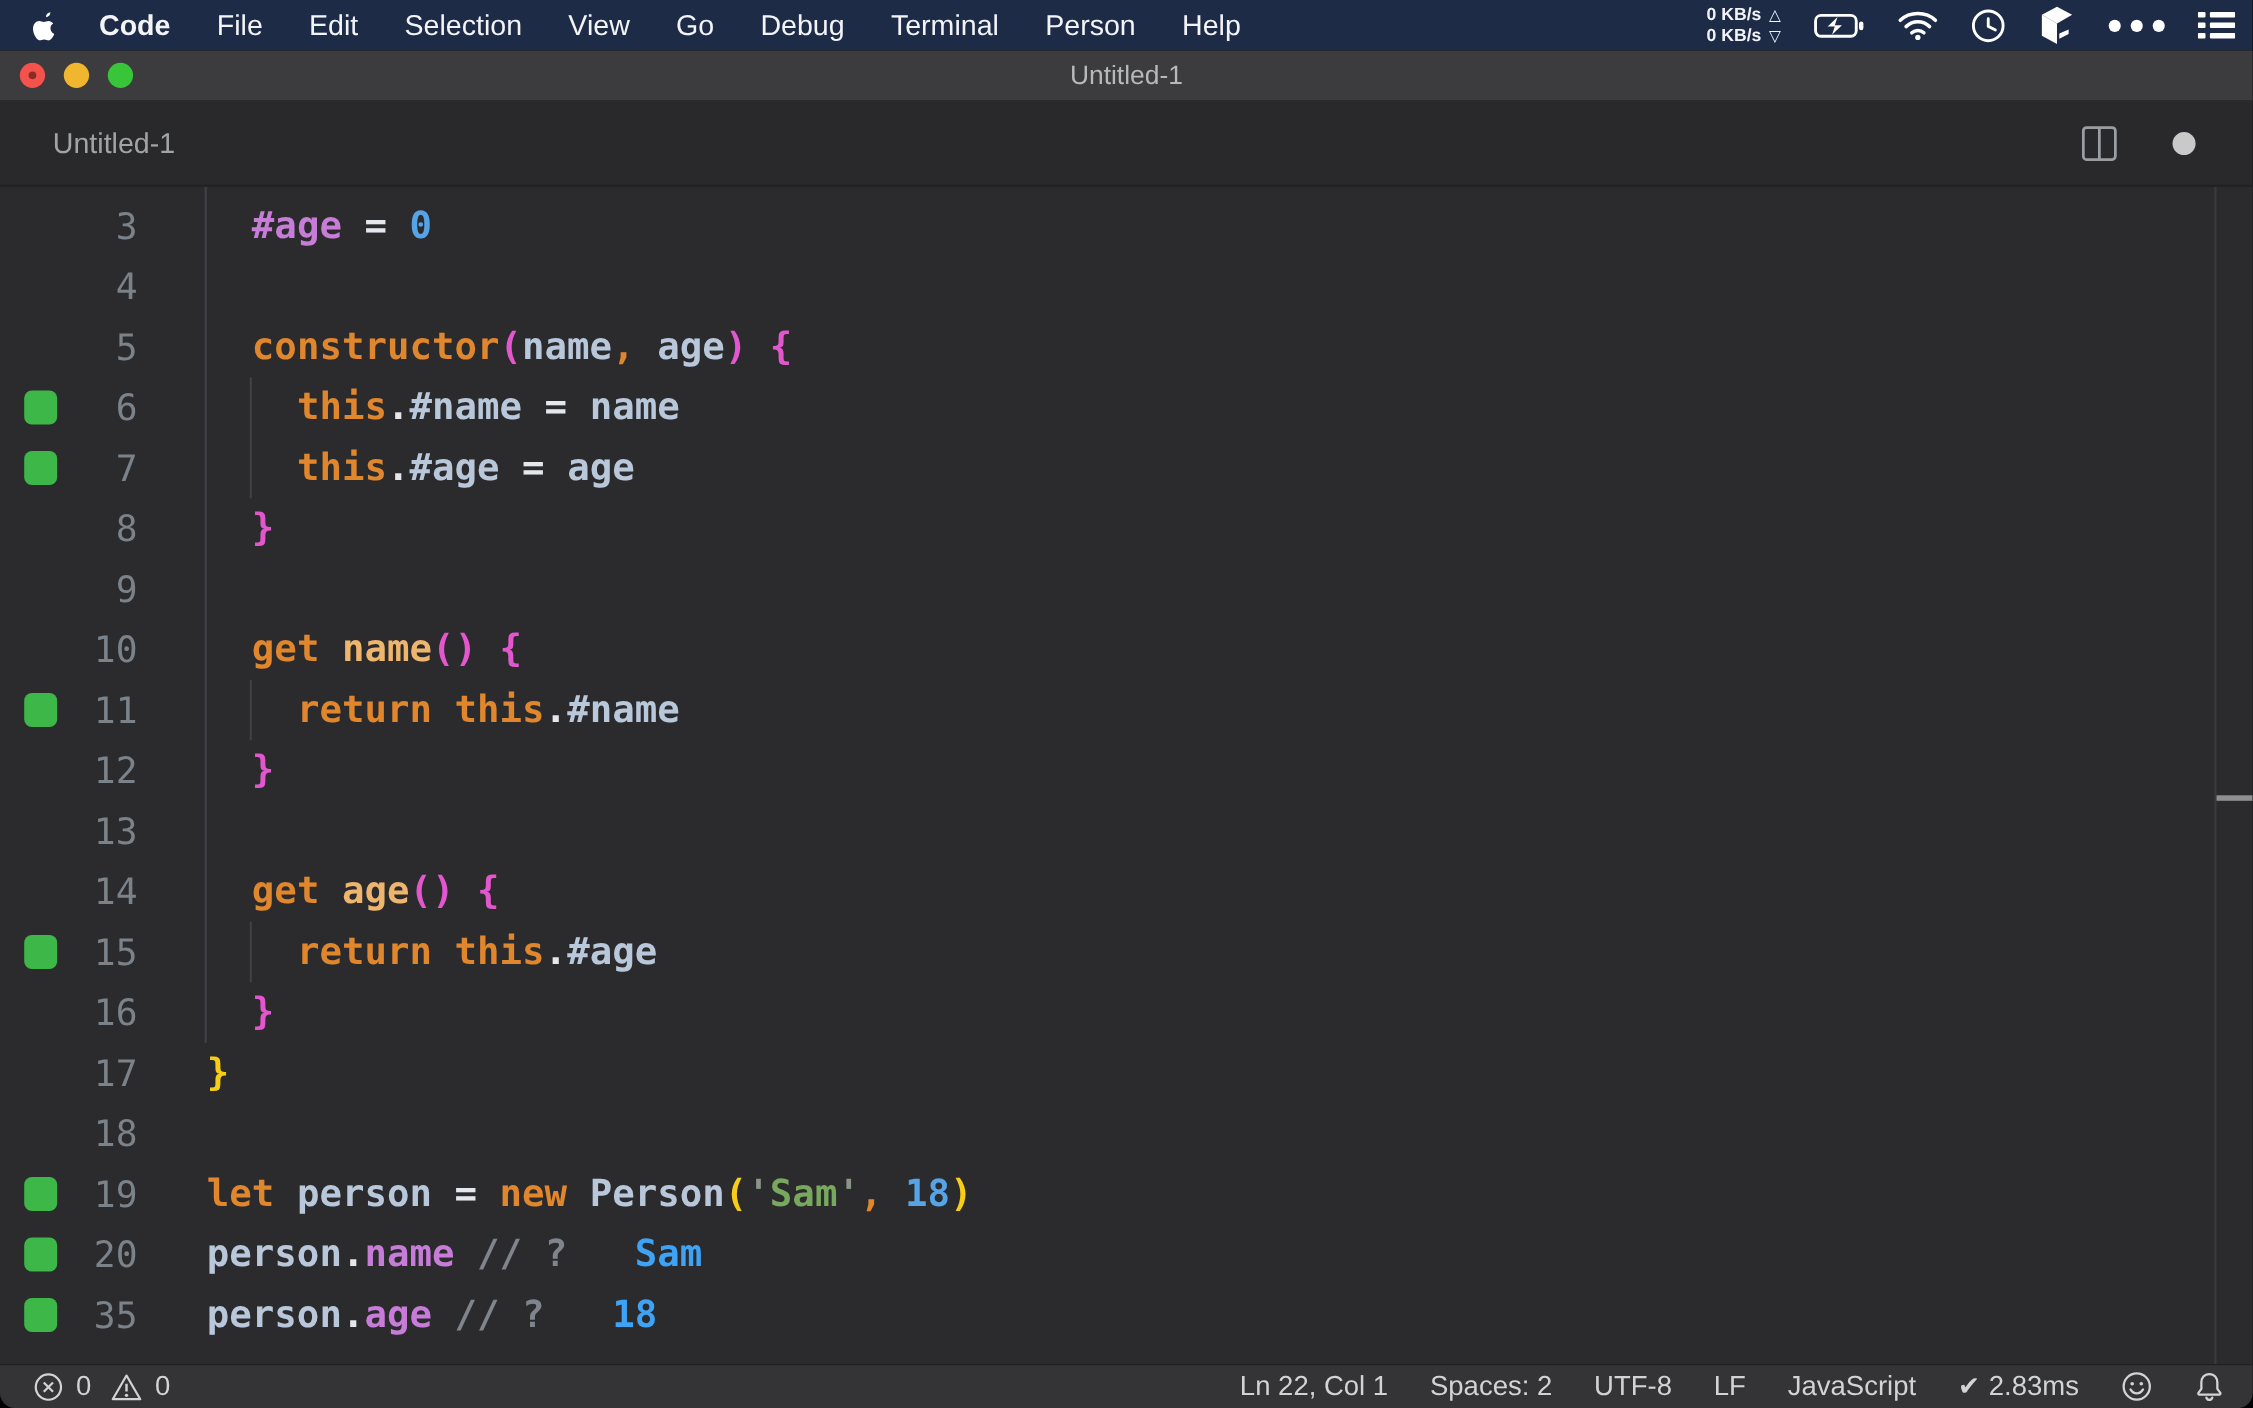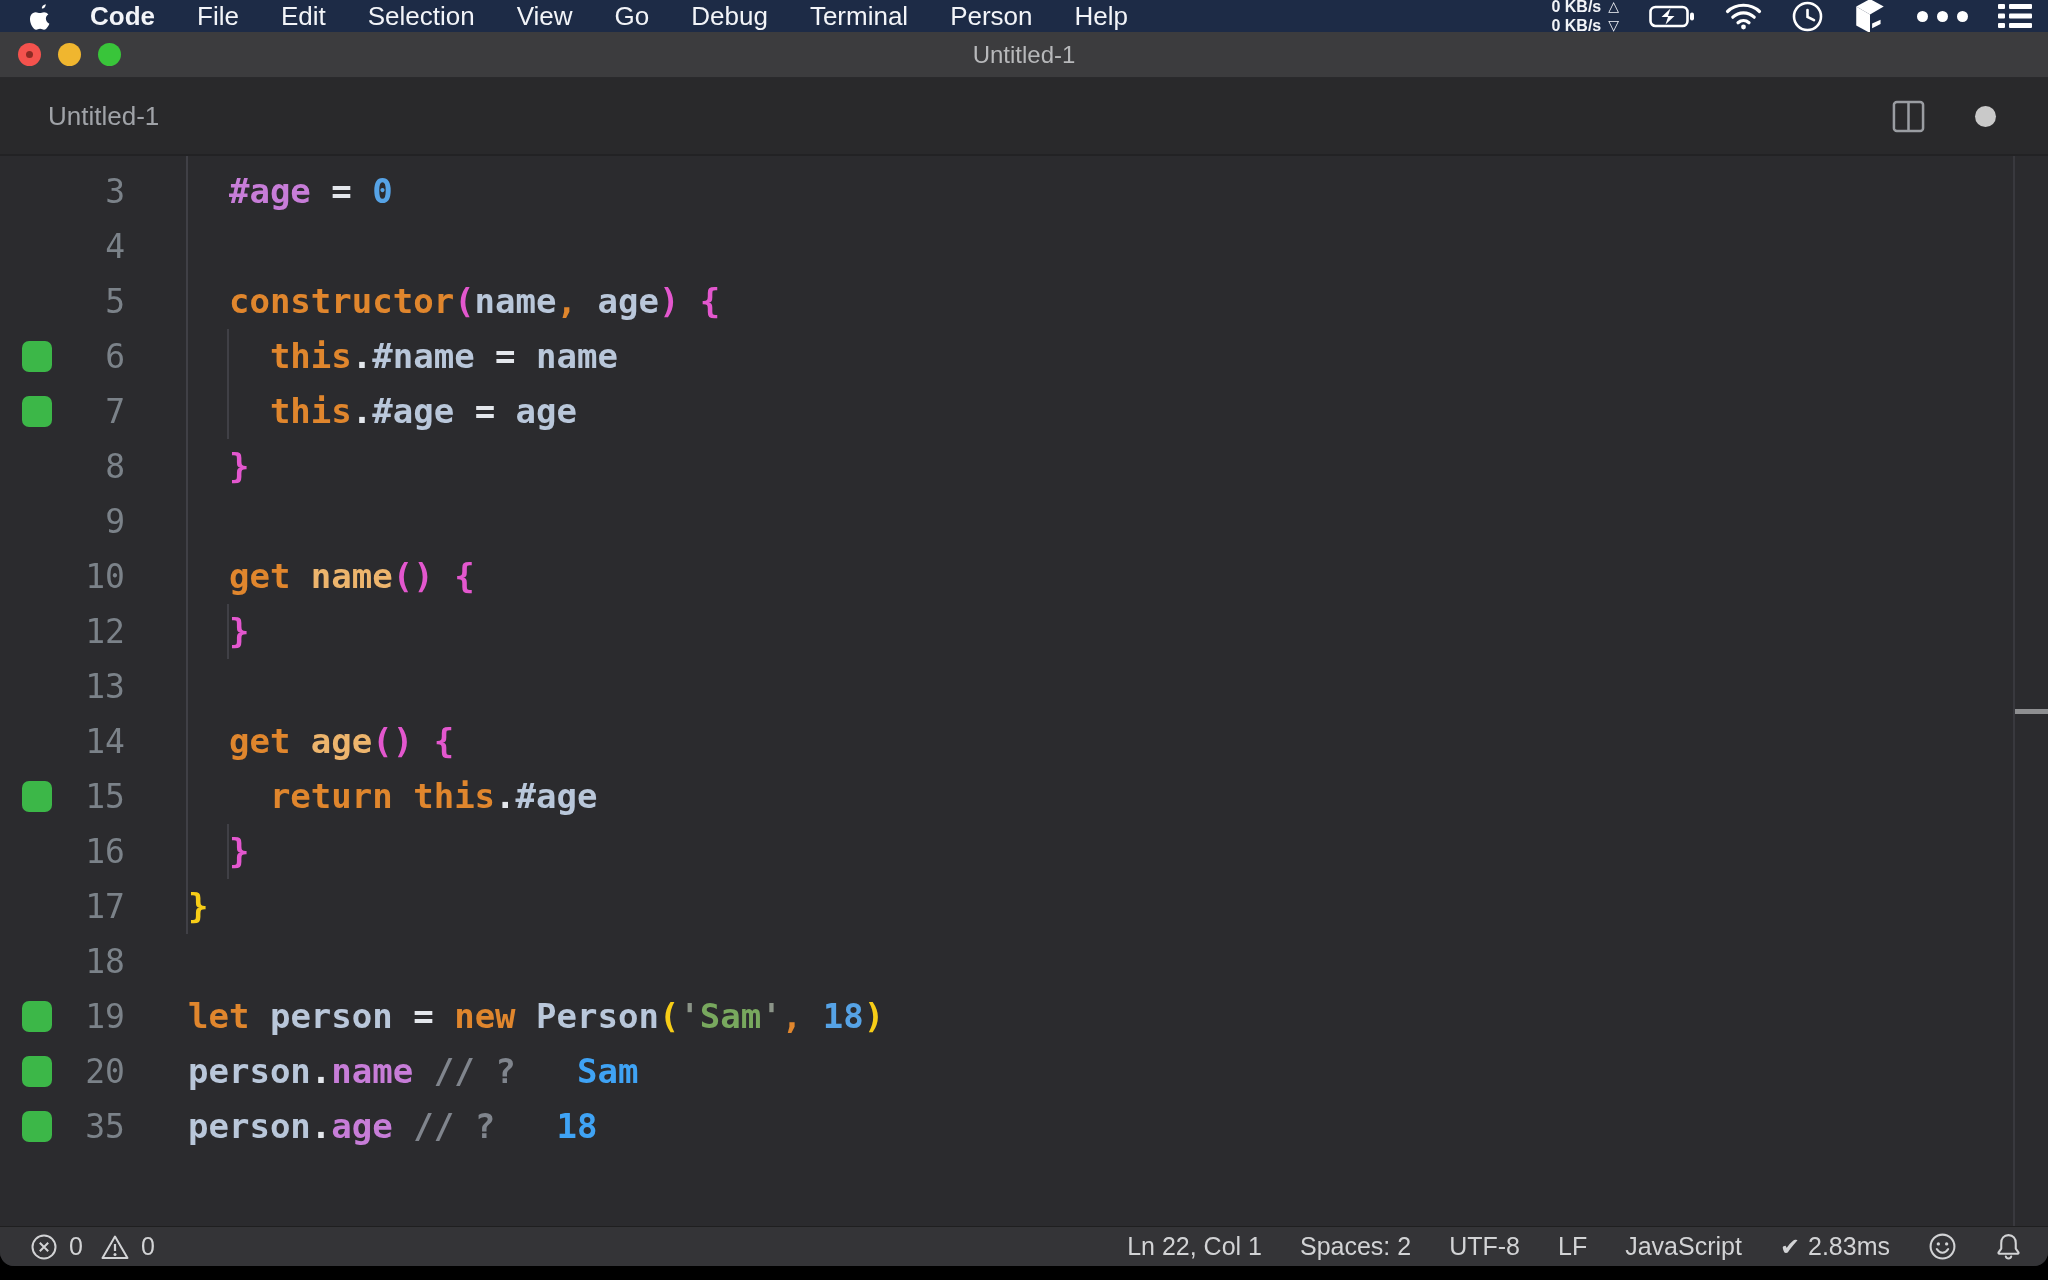--- a/index.html
+++ b/index.html
@@ -1,20 +1,20 @@
 <!DOCTYPE html>
 <html><head>
 <meta charset="utf-8">
 <style>
   * { margin:0; padding:0; box-sizing:border-box; }
   html,body { width:2048px; height:1280px; background:#000; overflow:hidden;
               font-family:"Liberation Sans", sans-serif; }
 
   
-  .menubar { height:32px; background:#1d2b46; display:flex; align-items:center;
+  .menubar { height:46px; background:#1d2b46; display:flex; align-items:center;
              color:#f2f4f8; font-size:26px; padding-left:30px; }
   .apple { display:flex; align-items:center; margin-right:16px; }
   .menu-item { padding:0 21px; }
   .menu-item.app-name { font-weight:700; }
   .menubar-right { margin-left:auto; display:flex; align-items:center; gap:30px; padding-right:16px; }
   .net { display:flex; flex-direction:column; align-items:flex-end; font-size:16px;
          font-weight:700; line-height:19px; }
   .net-row { display:flex; align-items:center; gap:7px; }
   .net-tri { font-size:14px; font-weight:400; }
   .mb-icon { display:flex; align-items:center; }
@@ -195,20 +195,25 @@
         </div>
         <div class="code-row">
           <div class="lnum">9</div>
           <div class="lcode"></div>
         </div>
         <div class="code-row">
           <div class="lnum">10</div>
           <div class="lcode"><span style="color: rgb(185, 199, 218);">  </span><span style="color: rgb(224, 134, 45);">get</span><span style="color: rgb(185, 199, 218);"> </span><span style="color: rgb(237, 181, 109);">name</span><span style="color: rgb(227, 87, 206);">(</span><span style="color: rgb(227, 87, 206);">)</span><span style="color: rgb(185, 199, 218);"> </span><span style="color: rgb(227, 87, 206);">{</span></div>
         </div>
         <div class="code-row">
+          <div class="cov" style="background: rgb(60, 183, 72);"></div>
+          <div class="lnum">11</div>
+          <div class="lcode"><span style="color: rgb(185, 199, 218);">    </span><span style="color: rgb(224, 134, 45);">return</span><span style="color: rgb(185, 199, 218);"> </span><span style="color: rgb(224, 134, 45);">this</span><span style="color: rgb(228, 231, 236);">.</span><span style="color: rgb(185, 199, 218);">#name</span></div>
+        </div>
+        <div class="code-row">
           <div class="lnum">12</div>
           <div class="lcode"><span style="color: rgb(185, 199, 218);">  </span><span style="color: rgb(227, 87, 206);">}</span></div>
         </div>
         <div class="code-row">
           <div class="lnum">13</div>
           <div class="lcode"></div>
         </div>
         <div class="code-row">
           <div class="lnum">14</div>
           <div class="lcode"><span style="color: rgb(185, 199, 218);">  </span><span style="color: rgb(224, 134, 45);">get</span><span style="color: rgb(185, 199, 218);"> </span><span style="color: rgb(237, 181, 109);">age</span><span style="color: rgb(227, 87, 206);">(</span><span style="color: rgb(227, 87, 206);">)</span><span style="color: rgb(185, 199, 218);"> </span><span style="color: rgb(227, 87, 206);">{</span></div>

